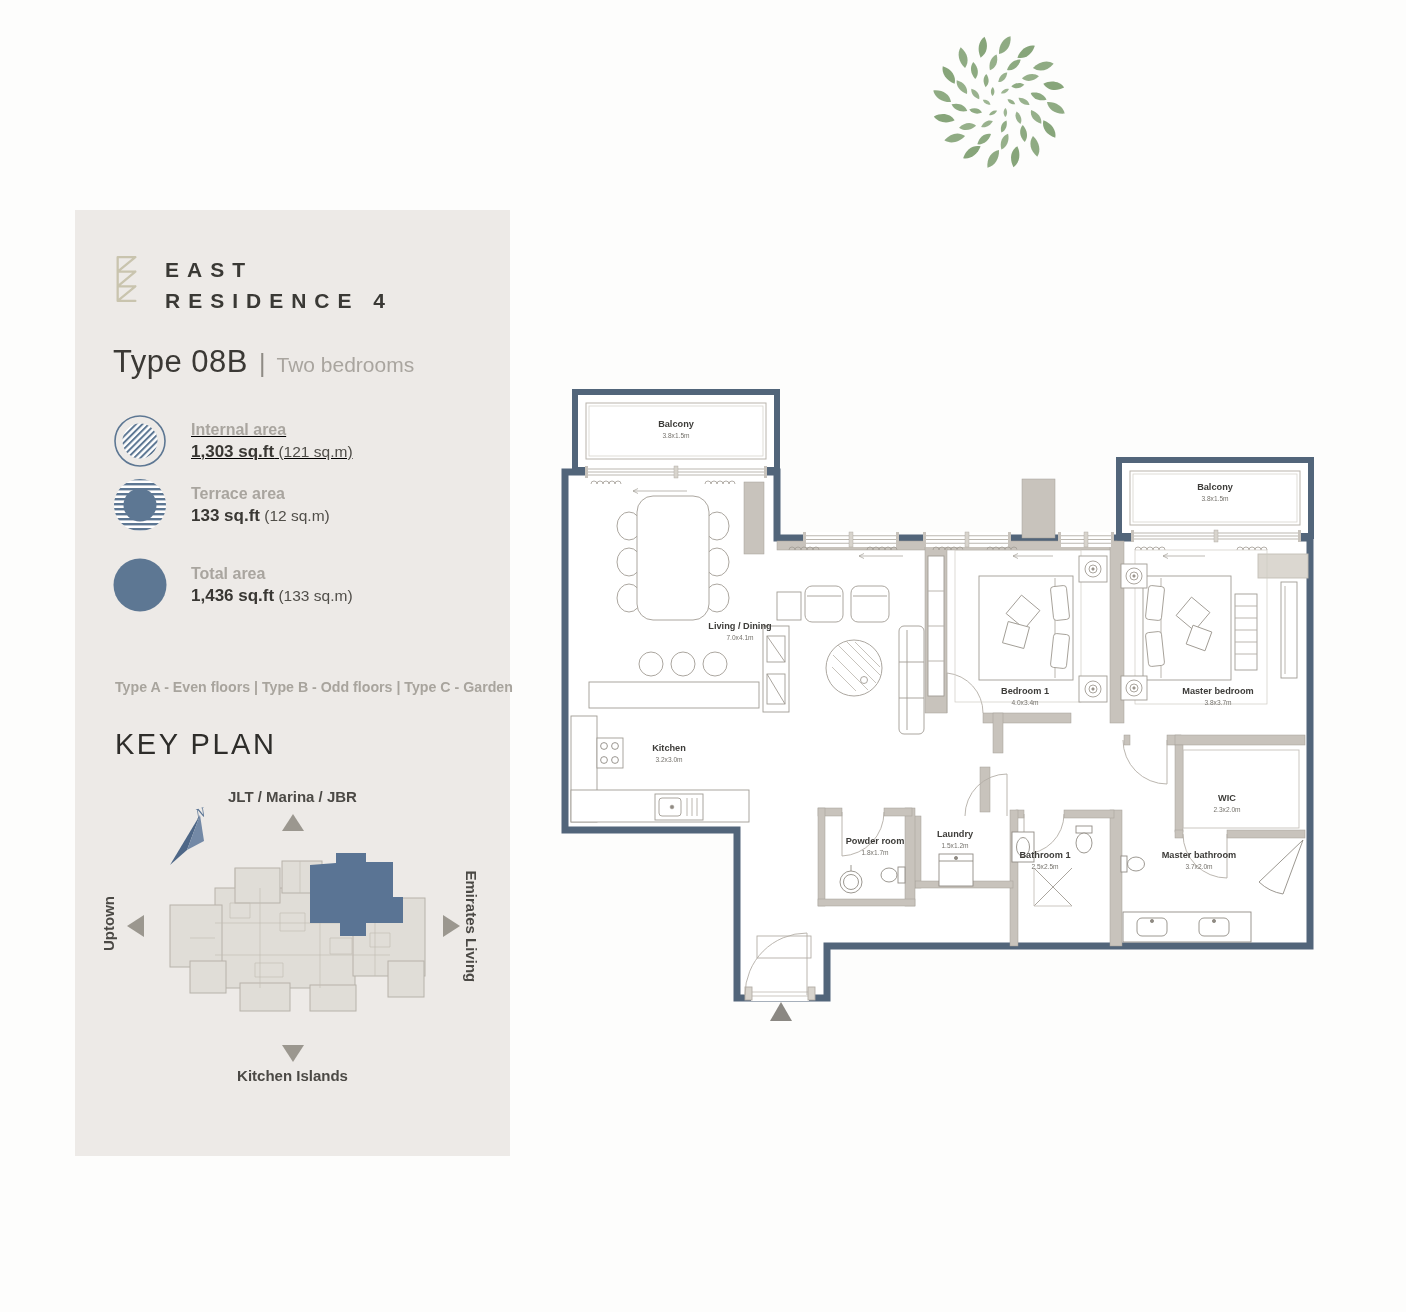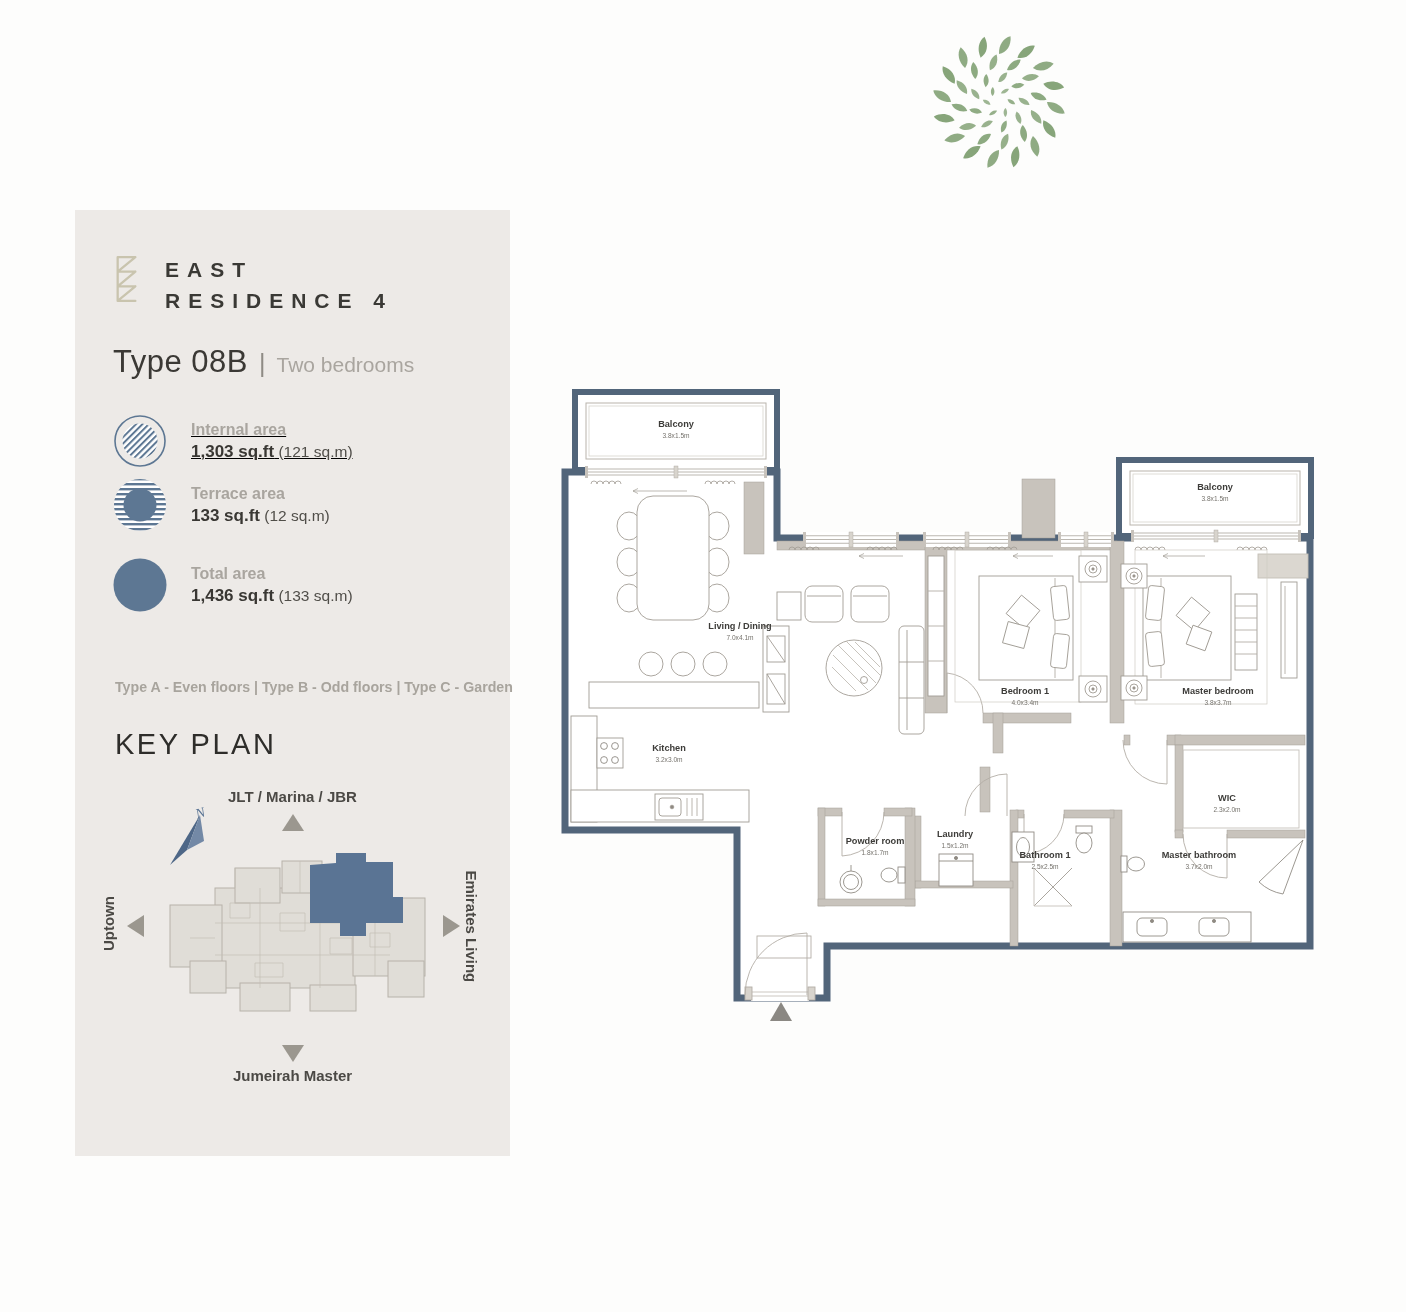--- a/index.html
+++ b/index.html
@@ -187,21 +187,21 @@
     </svg>
 
   <div class="dir-label" id="dir-right">Emirates Living</div>
   <svg class="abs" style="left:368px; top:220px;" width="17" height="22" viewBox="0 0 17 22">
       <polygon points="17,11 0,0 0,22" fill="#9b978f"></polygon>
     </svg>
 
   <svg class="abs" style="left:207px; top:350px;" width="22" height="17" viewBox="0 0 22 17">
       <polygon points="0,0 22,0 11,17" fill="#9b978f"></polygon>
     </svg>
-  <div class="dir-label" id="dir-bottom">Jumeirah Master</div>
+  <div class="dir-label" id="dir-bottom">Kitchen Islands</div>
 </div>
 
 <svg class="abs" id="plan" width="790" height="660" viewBox="0 0 790 660">
 
   <path d="M10,92 H222 V158 H755 V566 H272 V618 H182 V450 H10 Z" fill="#ffffff" stroke-width="7" stroke-linejoin="miter" stroke="#52657a"></path>
 
   <g id="walls" fill="#c8c3bc" stroke="#a59f97" stroke-width="0.5">
       <rect x="189" y="102" width="20" height="72"></rect>
       <rect x="467" y="99" width="33" height="59"></rect>
       <rect x="222" y="161" width="340" height="9"></rect>

